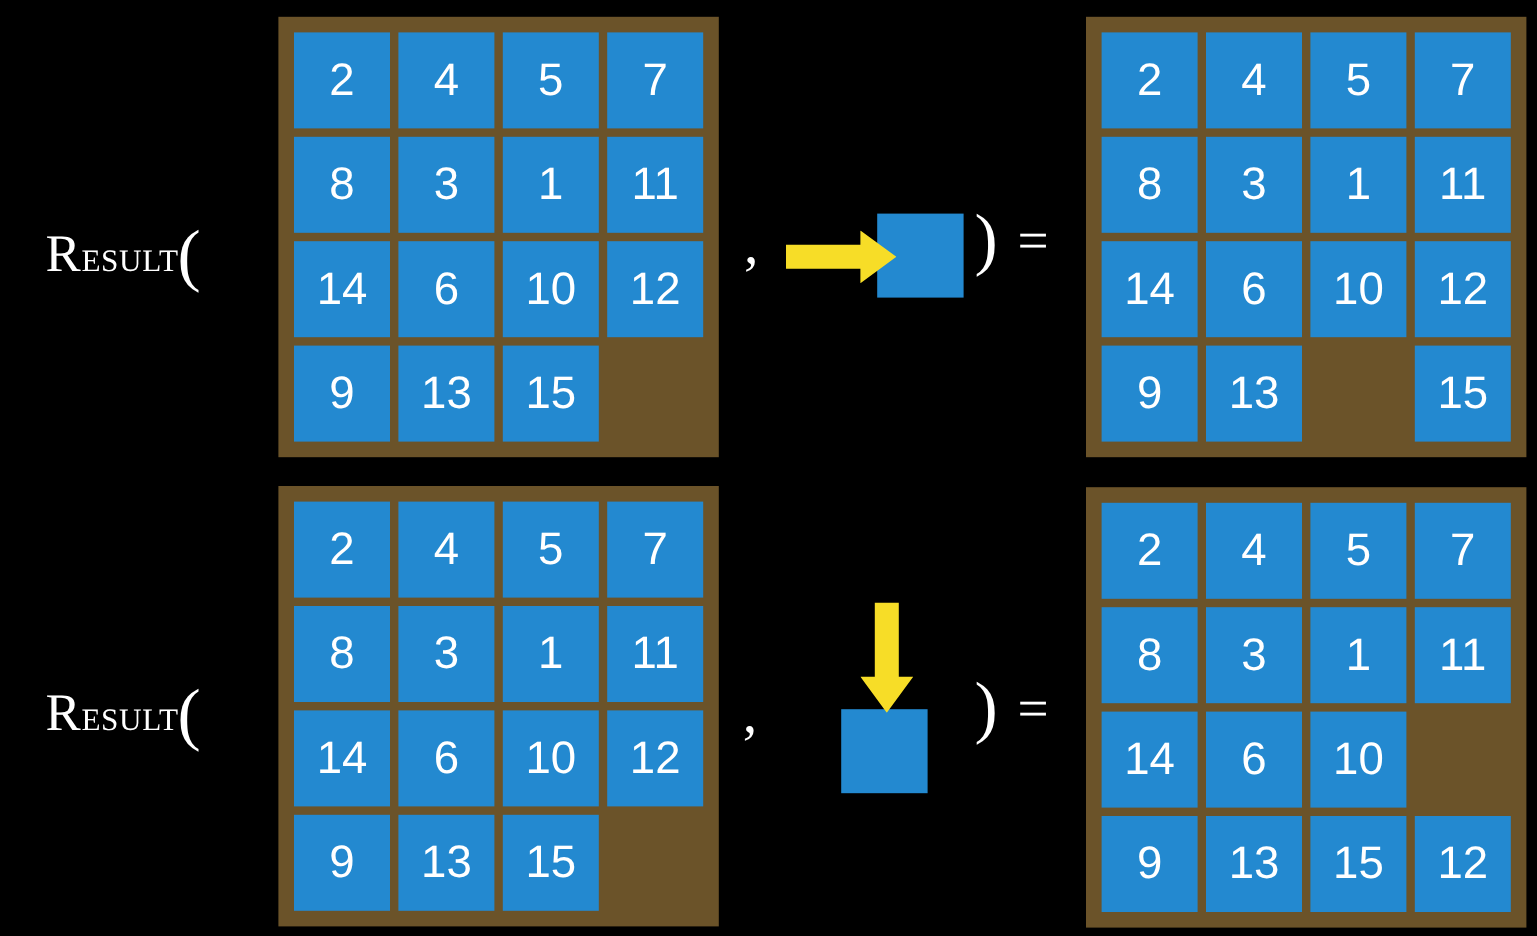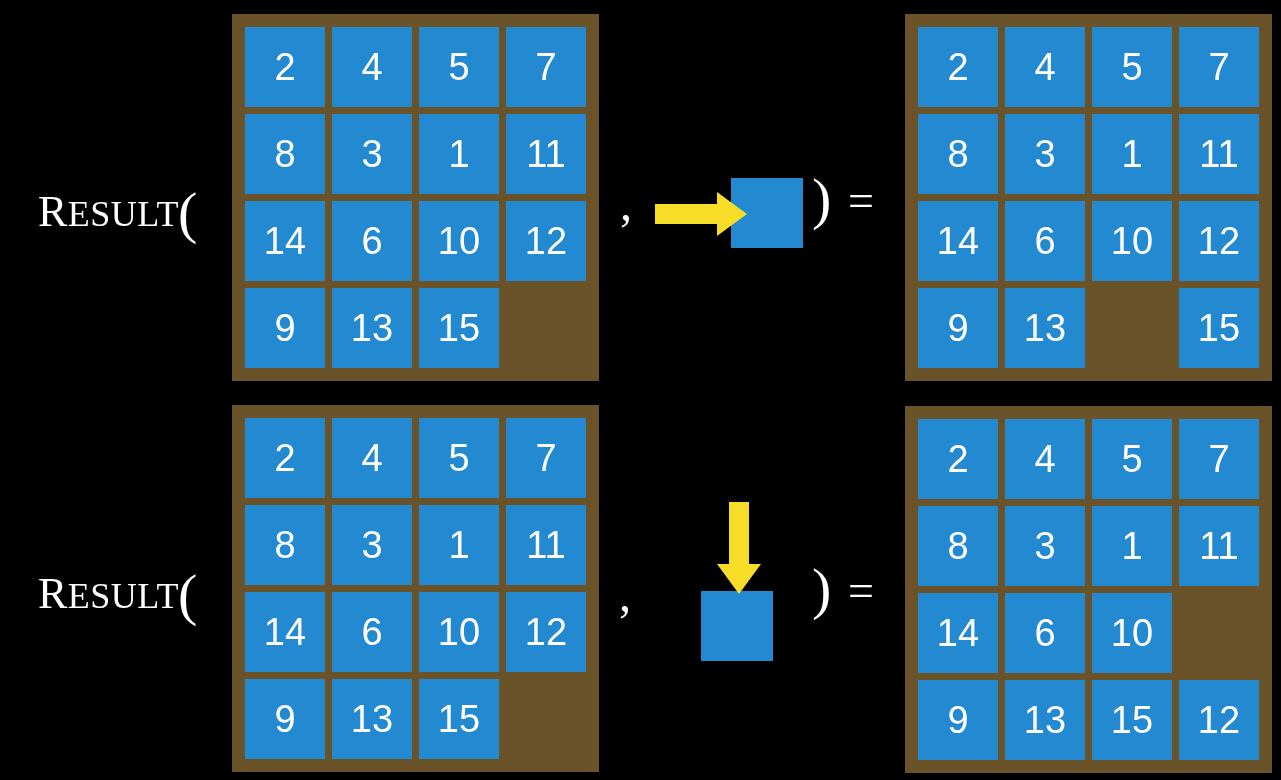--- a/index.html
+++ b/index.html
@@ -35,21 +35,21 @@
   .result-label {
     position: absolute;
     color: #ffffff;
     font-family: "Liberation Serif", serif;
     font-size: 44px;
     line-height: 1;
     white-space: nowrap;
     letter-spacing: 0.5px;
   }
   .result-label .big { font-size: 44px; }
-  .result-label .smallcaps { font-size: 36px; }
+  .result-label .smallcaps { font-size: 26px; }
   .result-label .paren {
     font-size: 58px;
     position: relative;
     top: 6px;
     left: -1px;
   }
 
   
   .punct {
     position: absolute;

